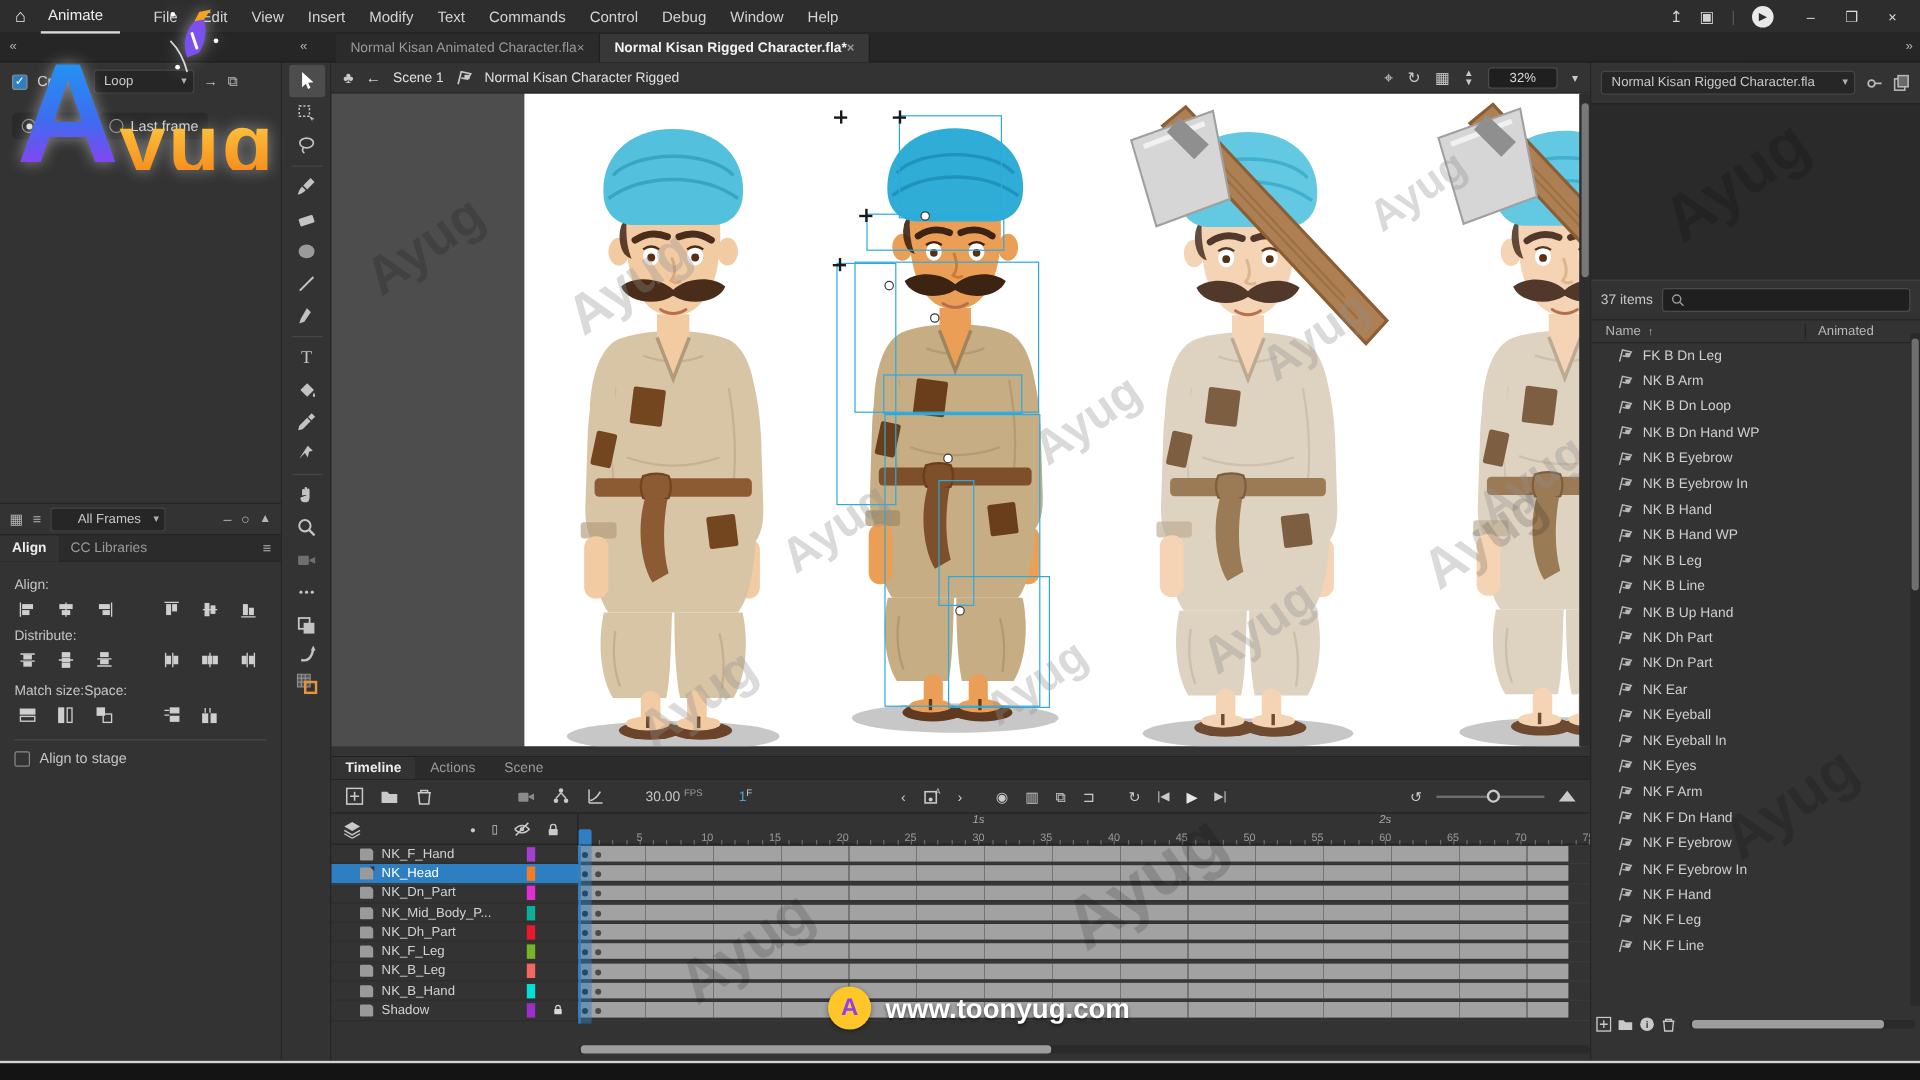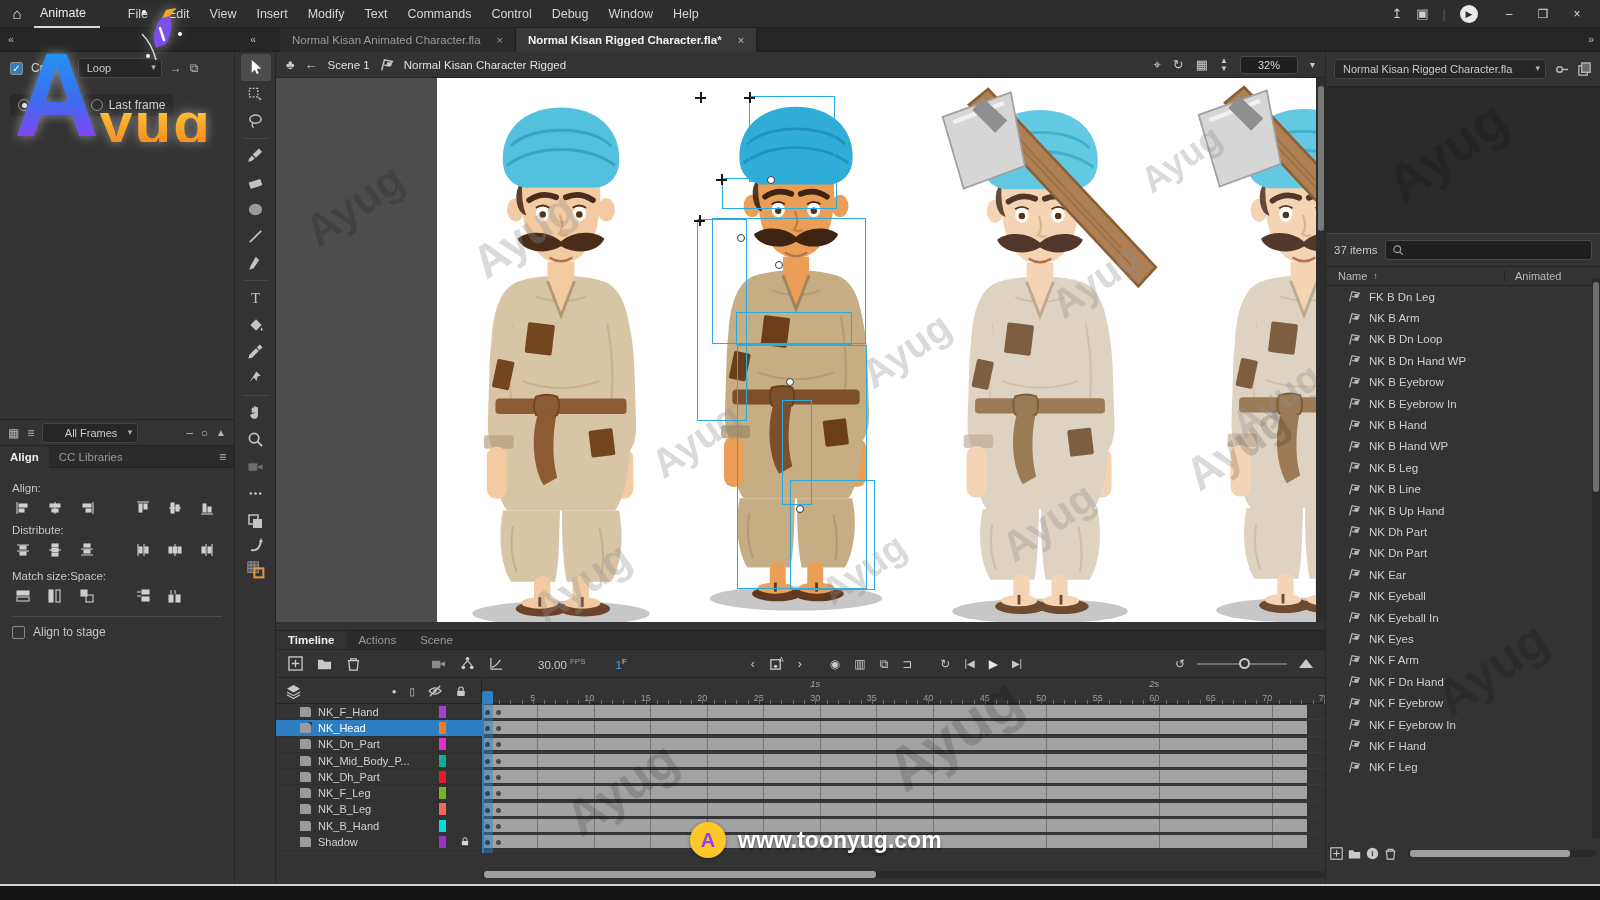--- a/index.html
+++ b/index.html
@@ -14,21 +14,21 @@
   .menu-item { color:#d4d4d4; font-size:12.5px; padding:0 10px; cursor:default; }
   #menubar-right { margin-left:auto; display:flex; align-items:center; gap:14px; padding-right:6px; }
   .mbicon { color:#d0d0d0; font-size:13px; }
   #play-circle { width:18px; height:18px; border-radius:50%; background:#e9e9e9; color:#2d2d2d; font-size:9px; display:flex; align-items:center; justify-content:center; }
   #win-controls { display:flex; }
   .winbtn { width:34px; height:26px; display:flex; align-items:center; justify-content:center; color:#dcdcdc; font-size:12px; }
 
   
   #tabstrip { position:absolute; left:0; top:28px; width:1600px; height:24px; background:#262626; border-bottom:1px solid #1f1f1f; z-index:30; }
   #doc-tabs { position:absolute; left:280px; top:0; height:24px; display:flex; }
-  .doc-tab { display:flex; align-items:center; gap:16px; padding:0 12px; height:24px; font-size:11.5px; color:#9a9a9a; background:#2b2b2b; border-right:1px solid #1f1f1f; }
+  .doc-tab { display:flex; align-items:center; gap:0; padding:0 12px; height:24px; font-size:11.5px; color:#9a9a9a; background:#2b2b2b; border-right:1px solid #1f1f1f; }
   .doc-tab.active { background:#383838; color:#f2f2f2; font-weight:bold; }
   .tab-close { color:#9a9a9a; font-size:11px; }
   .collapse-chevrons { position:absolute; color:#b5b5b5; font-size:11px; }
 
   
   #left-dock { position:absolute; left:0; top:28px; width:235px; height:856px; background:#333; border-right:1px solid #262626; z-index:20; }
   .panel-tabs { display:flex; align-items:center; height:22px; background:#2b2b2b; border-bottom:1px solid #242424; }
   .panel-tab { padding:0 10px; font-size:11.5px; color:#9a9a9a; height:22px; line-height:22px; }
   .panel-tab.active { background:#333; color:#ededed; font-weight:bold; }
   .panel-menu { margin-left:auto; padding-right:8px; color:#b5b5b5; font-size:12px; }
@@ -150,21 +150,21 @@
   #lib-footer { display:flex; align-items:center; gap:5px; padding:2px 4px; color:#c9c9c9; height:18px; }
   #lib-footer svg { width:13px; height:13px; }
   #lib-hscroll { flex:1; height:7px; background:#2a2a2a; margin-left:6px; position:relative; border-radius:3px; }
   #lib-hscroll .thumb { position:absolute; left:2px; width:160px; height:7px; background:#9e9e9e; border-radius:3px; }
   #lib-vscroll { position:absolute; right:0; top:250px; width:8px; height:560px; background:#2a2a2a; }
   #lib-vscroll .thumb { position:absolute; left:1px; top:4px; width:6px; height:210px; background:#6f6f6f; border-radius:3px; }
 
   
   #brand-logo { position:absolute; left:14px; top:48px; z-index:50; pointer-events:none; display:flex; align-items:flex-end; filter:drop-shadow(0 0 6px rgba(255,255,255,.45)); }
   #brand-a { font-size:118px; font-weight:bold; line-height:.8; background:linear-gradient(180deg,#2196f3 0%, #3d6df0 55%, #8e3ff0 100%); -webkit-background-clip:text; background-clip:text; color:transparent; }
-  #brand-rest { font-size:60px; font-weight:bold; line-height:.62; background:linear-gradient(180deg,#ffc83d,#f78f1e); -webkit-background-clip:text; background-clip:text; color:transparent; letter-spacing:2px; }
+  #brand-rest { font-size:70px; font-weight:bold; line-height:.62; background:linear-gradient(180deg,#ffc83d,#f78f1e); -webkit-background-clip:text; background-clip:text; color:transparent; letter-spacing:2px; }
   #pen-cursor { position:absolute; left:118px; top:-44px; }
 
   
   #site-badge { position:absolute; left:690px; top:822px; z-index:60; display:flex; align-items:center; gap:12px; pointer-events:none; }
   #badge-circle { width:36px; height:36px; border-radius:50%; background:#ffc629; display:flex; align-items:center; justify-content:center; color:#8e3ff0; font-weight:bold; font-size:20px; box-shadow:0 1px 4px rgba(0,0,0,.4); }
   #site-text { color:#ffffff; font-size:23px; font-weight:bold; text-shadow:0 2px 3px rgba(0,0,0,.55); }
 
   #bottom-strip { position:absolute; left:0; top:884px; width:1600px; height:16px; background:#141414; border-top:2px solid #d4d4d4; z-index:45; }
 </style>
 </head>
@@ -1139,20 +1139,27 @@
           </svg>
           <span>NK F Hand</span>
         </div>
         <div class="lib-item">
           <svg viewBox="0 0 16 16">
             <path d="M2 14 L5 2 L14 4 L11 9 L5 8" fill="none" stroke="currentColor" stroke-width="1.5"></path>
             <rect x="8" y="5" width="5" height="4" fill="currentColor"></rect>
           </svg>
           <span>NK F Leg</span>
         </div>
+        <div class="lib-item">
+          <svg viewBox="0 0 16 16">
+            <path d="M2 14 L5 2 L14 4 L11 9 L5 8" fill="none" stroke="currentColor" stroke-width="1.5"></path>
+            <rect x="8" y="5" width="5" height="4" fill="currentColor"></rect>
+          </svg>
+          <span>NK F Line</span>
+        </div>
         <div class="lib-item"></div>
       </div>
     <div id="lib-footer">
       <svg viewBox="0 0 16 16">
           <rect x="1" y="1" width="14" height="14" fill="none" stroke="currentColor" stroke-width="1.4"></rect>
           <path d="M8 4 v8 M4 8 h8" stroke="currentColor" stroke-width="1.4"></path>
         </svg>
       <svg viewBox="0 0 16 16">
           <path d="M1 4 h5 l2 2 h7 v8 H1 Z" fill="currentColor"></path>
         </svg>

